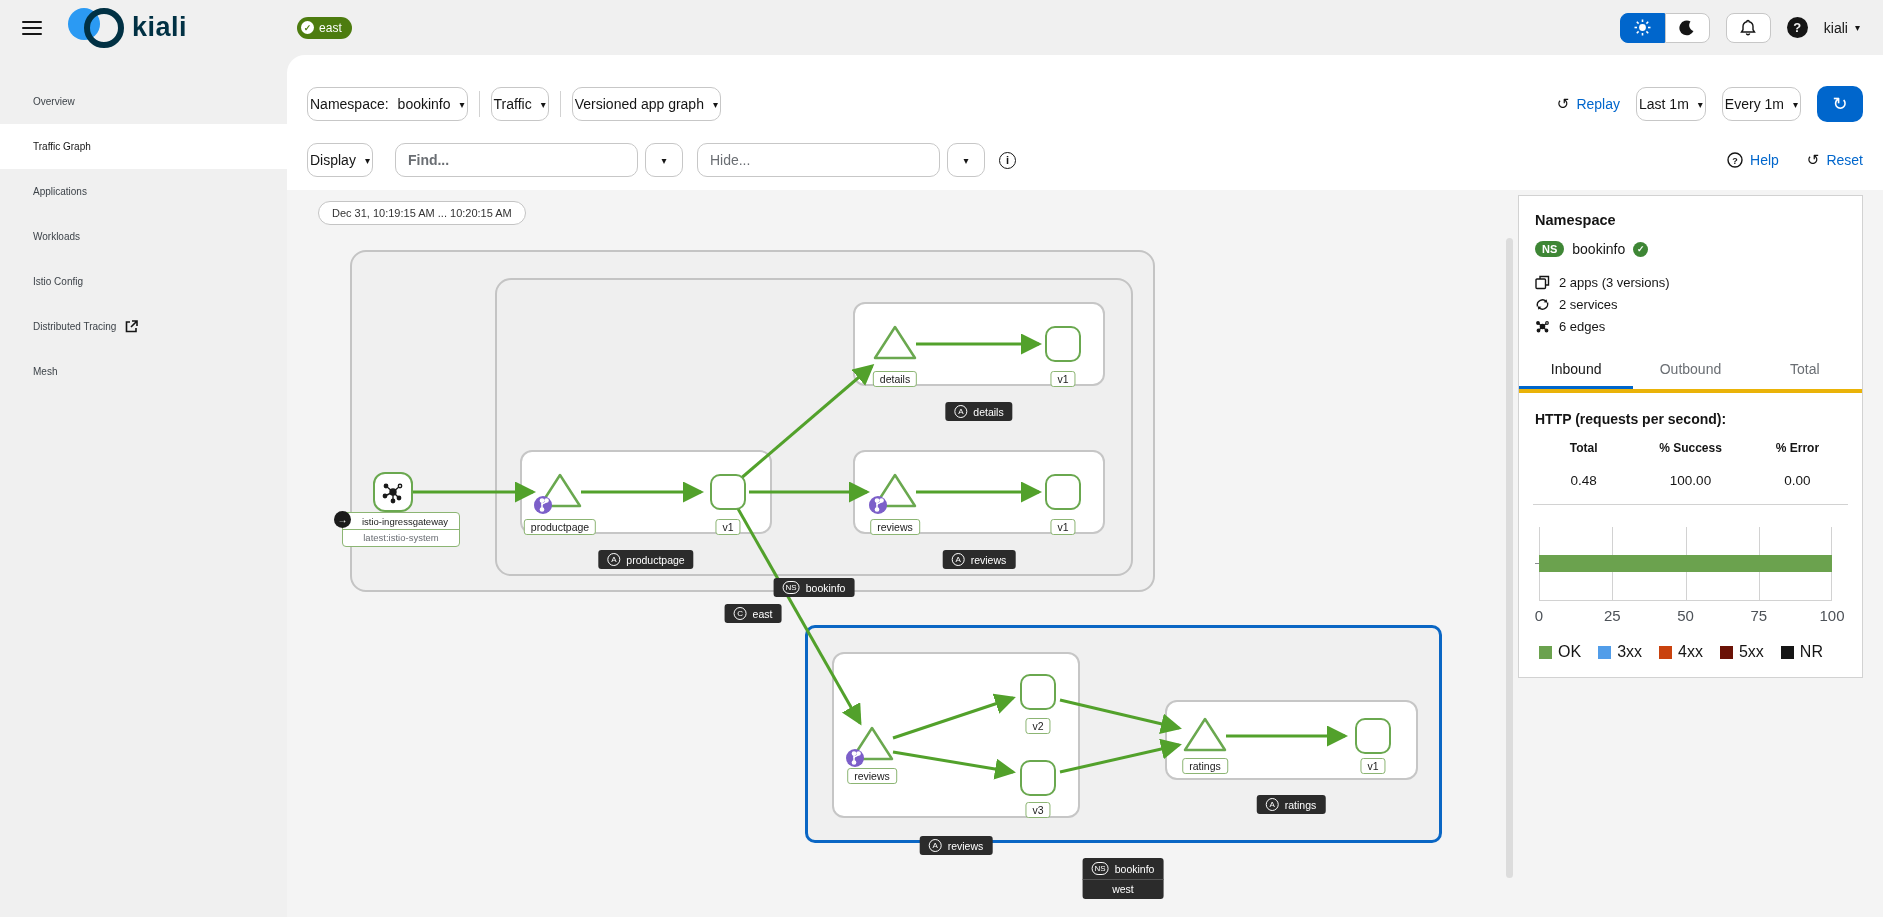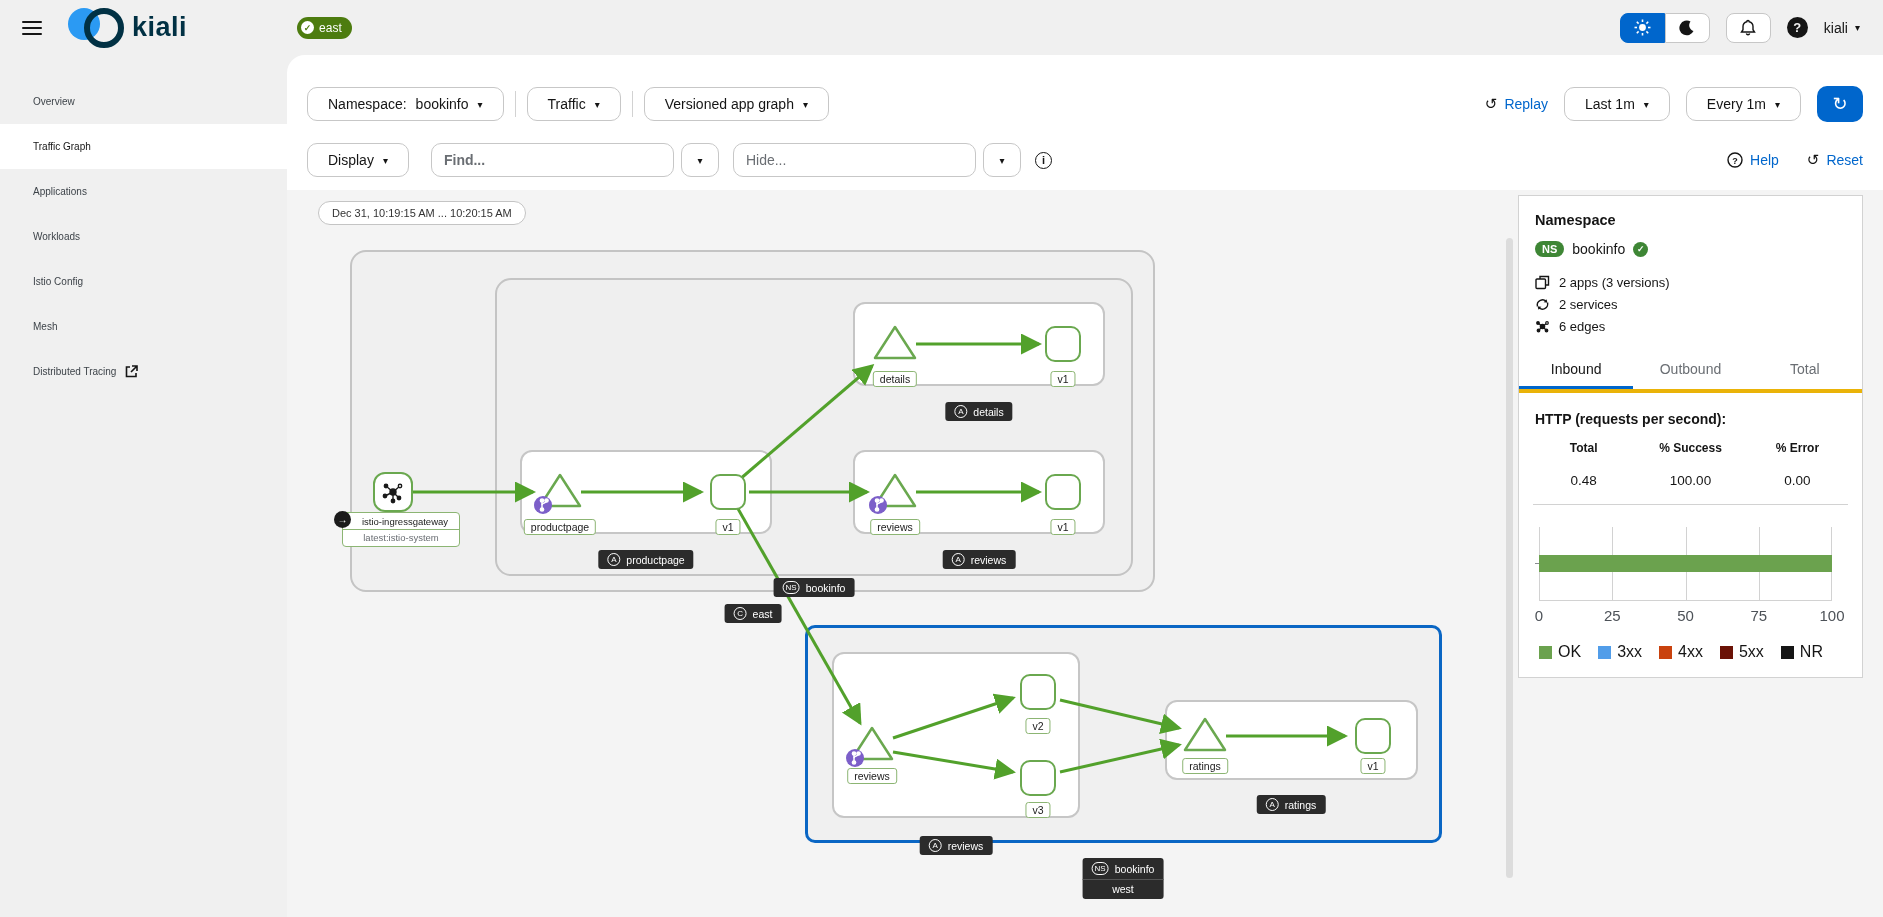--- a/index.html
+++ b/index.html
@@ -28,21 +28,21 @@
 
   
   .sidebar { position:absolute; left:0; top:55px; width:287px; height:862px; background:#f0f0f0; padding-top:24px; }
   .side-item { height:45px; display:flex; align-items:center; gap:9px; padding-left:33px; font-size:10px; color:#3d4349; cursor:pointer; }
   .side-item.active { background:#fff; color:#151515; }
 
   
   .main { position:absolute; left:287px; top:55px; width:1596px; height:862px; background:#fff; border-top-left-radius:18px; }
   .tb-row1 { position:absolute; left:20px; top:32px; right:20px; height:34px; display:flex; align-items:center; }
   .tb-row2 { position:absolute; left:20px; top:88px; right:20px; height:34px; display:flex; align-items:center; }
-  .tb-btn { display:inline-flex; align-items:center; gap:9px; height:34px; padding:0 20px; background:#fff; border:1px solid #c7c7c7; border-radius:10px; font-size:14px; color:#151515; cursor:pointer; white-space:nowrap; }
+  .tb-btn { display:inline-flex; align-items:center; gap:9px; height:34px; padding:0 2px; background:#fff; border:1px solid #c7c7c7; border-radius:10px; font-size:14px; color:#151515; cursor:pointer; white-space:nowrap; }
   .tb-sep { width:1px; height:26px; background:#d2d2d2; margin:0 11px; }
   .tb-input { height:34px; border:1px solid #c7c7c7; border-radius:10px; padding:0 12px; font-size:14px; color:#151515; background:#fff; font-family:"Liberation Sans",sans-serif; }
   .tb-input::placeholder { color:#6a6e73; }
   .mini-dd { width:38px; height:34px; border:1px solid #c7c7c7; border-radius:10px; background:#fff; display:flex; align-items:center; justify-content:center; margin-left:7px; cursor:pointer; }
   .info-circle { width:17px; height:17px; border-radius:50%; border:1.5px solid #151515; color:#151515; font-size:11px; font-weight:bold; display:flex; align-items:center; justify-content:center; margin-left:14px; cursor:pointer; }
   .link { color:#0066cc; font-size:14px; display:inline-flex; align-items:center; gap:7px; cursor:pointer; }
   .link .ic { color:#151515; font-size:15px; }
   .refresh-btn { width:46px; height:36px; background:#0066cc; border:none; border-radius:10px; color:#fff; font-size:18px; cursor:pointer; display:flex; align-items:center; justify-content:center; }
 
   
@@ -159,29 +159,29 @@
   <div class="side-item">
       <span>Applications</span>
     </div>
   <div class="side-item">
       <span>Workloads</span>
     </div>
   <div class="side-item">
       <span>Istio Config</span>
     </div>
   <div class="side-item">
-      <span>Mesh</span>
-    </div>
-  <div class="side-item">
     <span>Distributed Tracing</span>
     <svg width="13" height="13" viewBox="0 0 13 13">
         <path d="M5 2 H1.5 V11.5 H11 V8" fill="none" stroke="#151515" stroke-width="1.6"></path>
         <path d="M7 1 H12 V6 M12 1 L6 7" fill="none" stroke="#151515" stroke-width="1.6"></path>
       </svg>
   </div>
+  <div class="side-item">
+      <span>Mesh</span>
+    </div>
 </div>
 
 <div class="main">
 
   <div class="tb-row1">
     <div class="tb-btn">
       <span>Namespace:</span>
       <span>bookinfo</span>
       <span class="caret">▾</span>
     </div>

